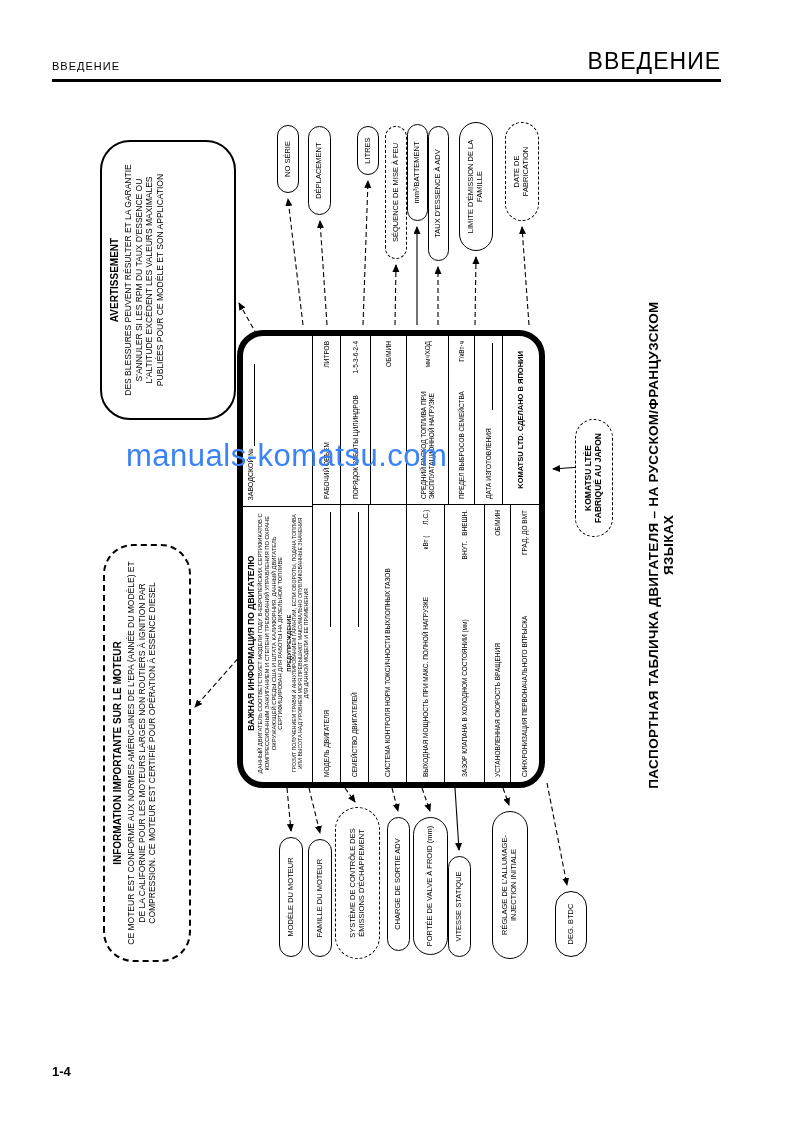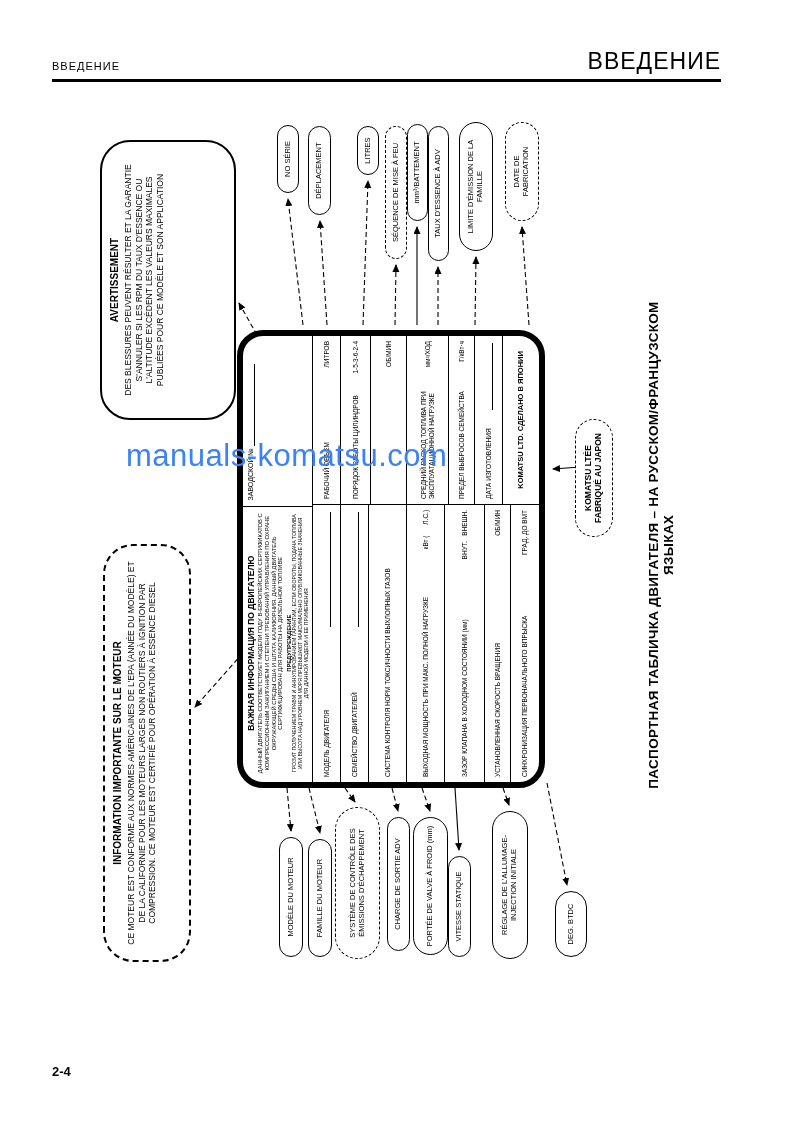--- a/index.html
+++ b/index.html
@@ -235,14 +235,14 @@
       </div>
 
     <div class="co dash bold" style="left:428px;top:480px;width:118px;height:38px;flex-direction:column">
       <span>KOMATSU LTÉE</span>
       <span>FABRIQUÉ AU JAPON</span>
     </div>
 
     <div class="side-caption">ПАСПОРТНАЯ ТАБЛИЧКА ДВИГАТЕЛЯ – НА РУССКОМ/ФРАНЦУЗСКОМ ЯЗЫКАХ</div>
   </div>
 
-  <div class="footer-num">2-4</div>
+  <div class="footer-num">1-4</div>
 </div>
 
 </body></html>

